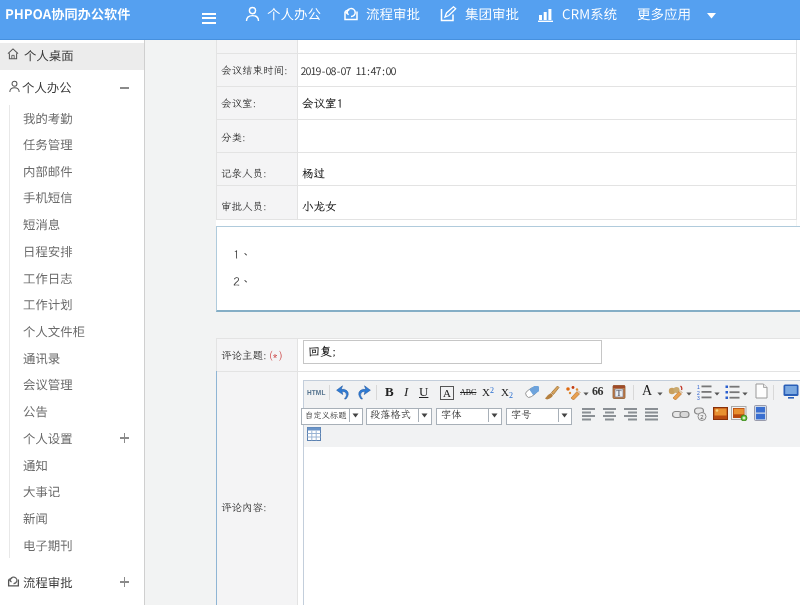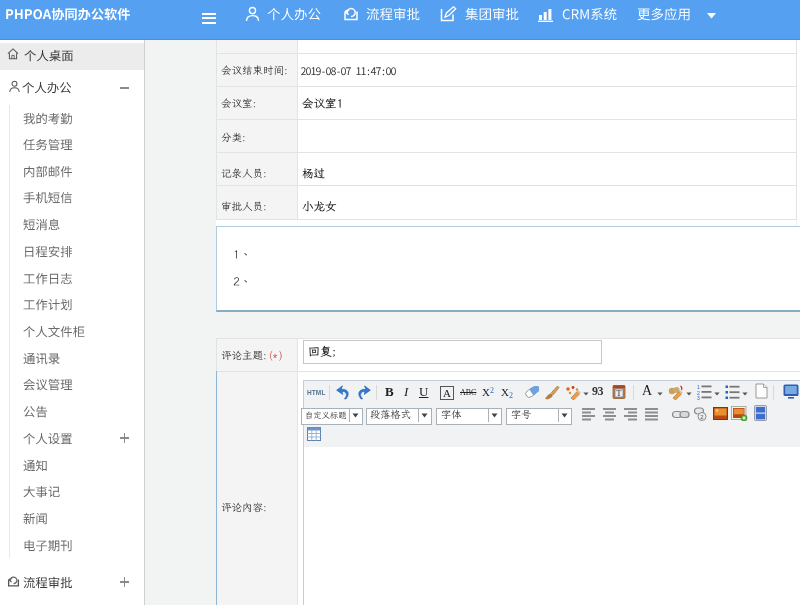--- a/index.html
+++ b/index.html
@@ -134,21 +134,21 @@
 <svg class="abs" style="left:565px;top:385px" width="16" height="15" viewBox="0 0 16 15">
     <circle cx="3" cy="4" r="1.8" fill="#e06a10"></circle>
     <circle cx="8" cy="2.5" r="1.4" fill="#c43b10"></circle>
     <circle cx="12" cy="4.5" r="1.2" fill="#e08a30"></circle>
     <circle cx="5" cy="8" r="1.2" fill="#e08a30"></circle>
     <path d="M6 13 L12 6.5 L14.5 9 L8.5 15 Z M13 5.5 L15.5 8" fill="#e8a050" stroke="#b06a20" stroke-width="0.6"></path>
   </svg>
 <svg class="abs" style="left:582.5px;top:391.5px" width="6" height="4" viewBox="0 0 8 5">
     <path d="M0.5 0.5 L7.5 0.5 L4 4.5 Z" fill="#555"></path>
   </svg>
-<div class="abs" style="left:592px;top:383.5px;font:bold 12px 'Liberation Serif';color:#333;letter-spacing:-0.5px;">93</div>
+<div class="abs" style="left:592px;top:383.5px;font:bold 12px 'Liberation Serif';color:#333;letter-spacing:-0.5px;">66</div>
 <svg class="abs" style="left:612px;top:384px" width="14" height="16" viewBox="0 0 14 16">
     <rect x="1" y="1.5" width="12" height="13" rx="1" fill="#c87f4a" stroke="#8a5a30" stroke-width="0.8"></rect>
     <rect x="3" y="5" width="8" height="8" fill="#e8eef4" stroke="#667" stroke-width="0.6"></rect>
     <text x="7" y="12" font-family="Liberation Serif" font-size="8" fill="#223" text-anchor="middle">T</text>
     <rect x="1" y="1.5" width="12" height="2.5" fill="#a04a28"></rect>
   </svg>
 <div class="abs" style="left:642px;top:383px;font:14px 'Liberation Serif';color:#1a1a1a;">A</div>
 <svg class="abs" style="left:657px;top:391.5px" width="6" height="4" viewBox="0 0 8 5">
     <path d="M0.5 0.5 L7.5 0.5 L4 4.5 Z" fill="#555"></path>
   </svg>

